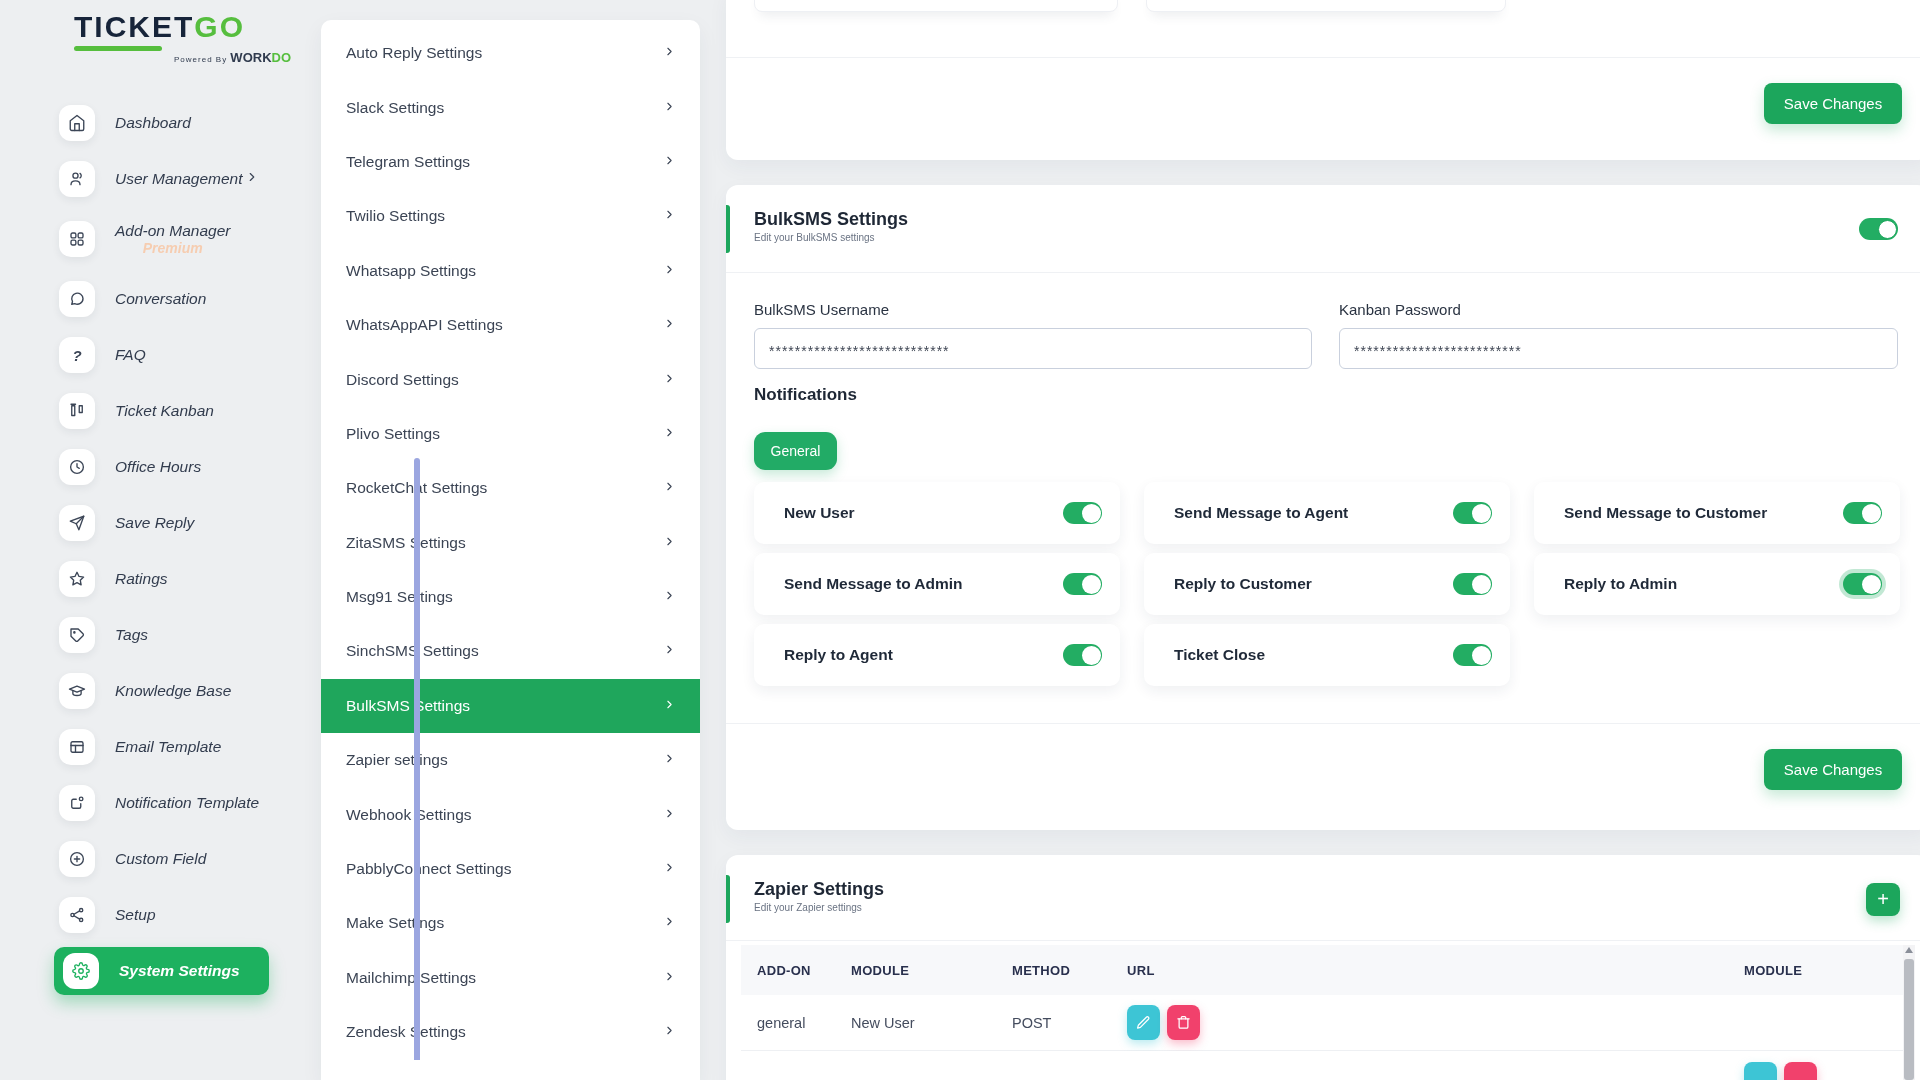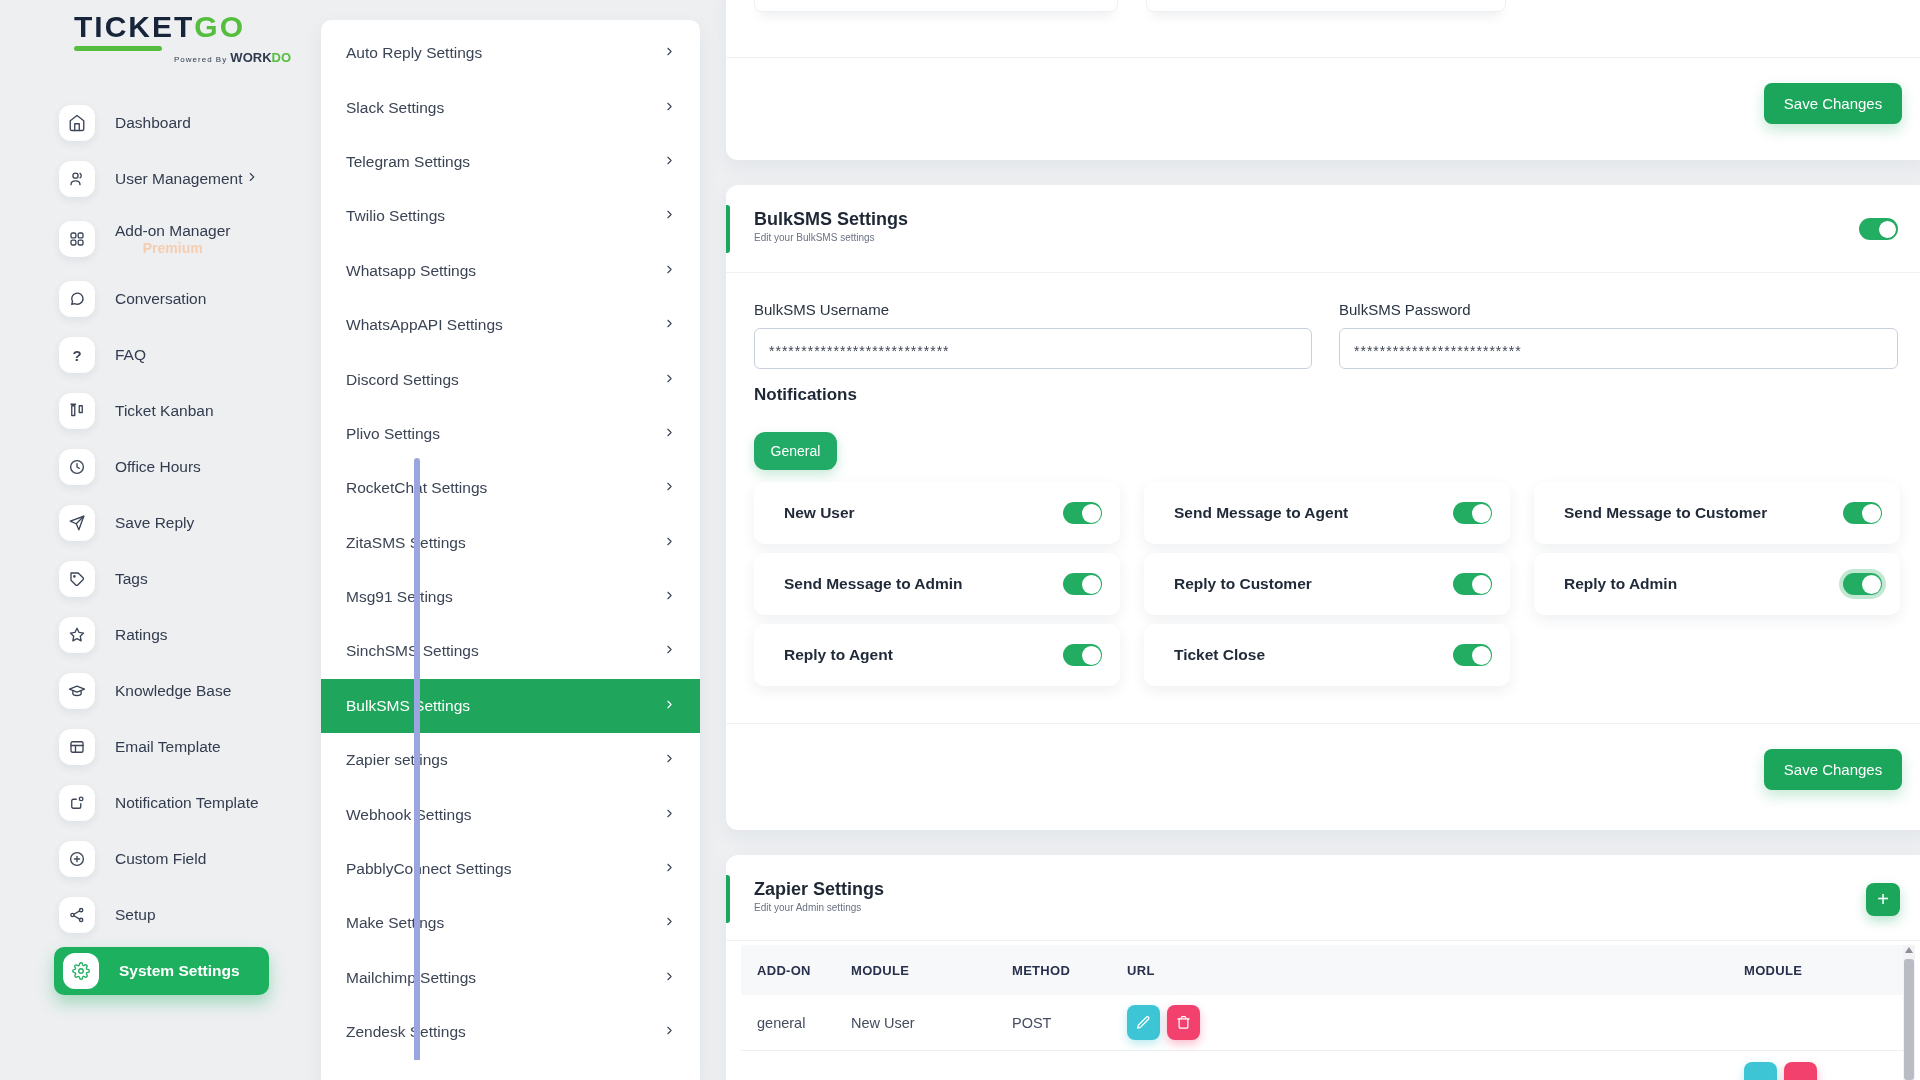--- a/index.html
+++ b/index.html
@@ -10,21 +10,21 @@
   
   .sidebar { position:absolute; left:0; top:0; width:285px; height:1080px; }
   .logo { position:absolute; left:38px; top:10px; width:220px; }
   .logo-text { font-size:30px; font-weight:800; letter-spacing:2px; color:#17243a; }
   .logo-text .accent { color:#56be3e; }
   .logo-underline { margin-top:2px; width:88px; height:5px; border-radius:3px; background:#56be3e; }
   .powered { position:absolute; left:100px; top:40px; font-size:8px; color:#303b4e; letter-spacing:1px; }
   .powered b { font-size:13px; letter-spacing:0; }
   .powered b .accent { color:#56be3e; }
 
-  .nav { position:absolute; left:0; top:95px; width:285px; }
+  .nav { position:absolute; left:0; top:95px; width:285px;font-style:italic; }
   .nav-row { position:relative; height:56px; display:flex; align-items:center; cursor:pointer; }
   .nav-row.tall { height:64px; }
   .icon-box { width:36px; height:36px; margin-left:23px; background:#ffffff; border-radius:12px;
               display:flex; align-items:center; justify-content:center; box-shadow:0 3px 8px rgba(30,40,60,.07); flex:0 0 auto; }
   .icon-box svg { width:18px; height:18px; stroke:#3c4657; fill:none; stroke-width:1.8; stroke-linecap:round; stroke-linejoin:round; }
   .icon-box .qmark { font-size:15px; color:#3c4657; font-weight:600; }
   .nav-label { margin-left:20px; font-size:15.5px; font-weight:500; color:#323c4e; line-height:1.25; }
   .nav-sub { font-size:14px; font-weight:600; color:#f6cdb1; text-align:center; }
   .nav-chevron { position:absolute; right:62px; top:50%; transform:translateY(-50%); }
   .nav-chevron svg { width:14px; height:14px; stroke:#3c4657; fill:none; stroke-width:2; stroke-linecap:round; stroke-linejoin:round; }
@@ -204,34 +204,34 @@
               <line x1="21" y1="3" x2="11" y2="13"></line>
               <polygon points="21 3 14.5 21 11 13 3 9.5 21 3"></polygon>
             </svg>
           </span>
         <span class="nav-label">Save Reply</span>
       </div>
 
       <div class="nav-row">
         <span class="icon-box">
             <svg viewBox="0 0 24 24">
+              <polygon points="12 3 14.7 8.6 20.8 9.4 16.4 13.7 17.5 19.8 12 16.9 6.5 19.8 7.6 13.7 3.2 9.4 9.3 8.6 12 3"></polygon>
+            </svg>
+          </span>
+        <span class="nav-label">Ratings</span>
+      </div>
+
+      <div class="nav-row">
+        <span class="icon-box">
+            <svg viewBox="0 0 24 24">
               <path d="M20 13l-7 7a1.8 1.8 0 0 1-2.6 0L4 13.6V4h9.6L20 10.4a1.8 1.8 0 0 1 0 2.6z"></path>
               <circle cx="8.5" cy="8.5" r=".8"></circle>
             </svg>
           </span>
         <span class="nav-label">Tags</span>
-      </div>
-
-      <div class="nav-row">
-        <span class="icon-box">
-            <svg viewBox="0 0 24 24">
-              <polygon points="12 3 14.7 8.6 20.8 9.4 16.4 13.7 17.5 19.8 12 16.9 6.5 19.8 7.6 13.7 3.2 9.4 9.3 8.6 12 3"></polygon>
-            </svg>
-          </span>
-        <span class="nav-label">Ratings</span>
       </div>
 
       <div class="nav-row">
         <span class="icon-box">
             <svg viewBox="0 0 24 24">
               <path d="M22 9.5 12 5.5 2 9.5l10 4 10-4z"></path>
               <path d="M6.5 11.5v3.8c0 1.4 2.5 2.7 5.5 2.7s5.5-1.3 5.5-2.7v-3.8"></path>
             </svg>
           </span>
         <span class="nav-label">Knowledge Base</span>
@@ -427,21 +427,21 @@
       <div class="accent-bar" style="top:20px;"></div>
       <div class="sec-title" style="top:24px;">BulkSMS Settings</div>
       <div class="sec-sub" style="top:47px;">Edit your BulkSMS settings</div>
       <div class="toggle" style="position:absolute; right:31px; top:33px;">
           <span class="knob" style="border:1px solid #1ca65c;"></span>
         </div>
       <div class="divider" style="top:87px;"></div>
 
       <div class="field-label" style="left:28px; top:116px;">BulkSMS Username</div>
       <div class="field-input" style="left:28px; top:143px; width:558px;">****************************</div>
-      <div class="field-label" style="left:613px; top:116px;">BulkSMS Password</div>
+      <div class="field-label" style="left:613px; top:116px;">Kanban Password</div>
       <div class="field-input" style="left:613px; top:143px; width:559px;">**************************</div>
 
       <div class="notif-heading">Notifications</div>
       <button class="pill-general">General</button>
 
       <div class="toggle-grid">
         <div class="toggle-card">
           <span class="t-label">New User</span>
           <span class="toggle">
               <span class="knob"></span>
@@ -492,21 +492,21 @@
         <div class="toggle-card empty"></div>
       </div>
 
       <div class="divider" style="top:538px;"></div>
       <button class="btn-save" style="right:27px; top:564px;">Save Changes</button>
     </div>
 
     <div class="card card-zap">
       <div class="accent-bar" style="top:20px;"></div>
       <div class="sec-title" style="top:24px;">Zapier Settings</div>
-      <div class="sec-sub" style="top:47px;">Edit your Admin settings</div>
+      <div class="sec-sub" style="top:47px;">Edit your Zapier settings</div>
       <button class="btn-plus">
           <span>+</span>
         </button>
       <div class="divider" style="top:85px;"></div>
 
       <div class="table-wrap">
         <div class="thead">
           <span class="th c-addon">ADD-ON</span>
           <span class="th c-module">MODULE</span>
           <span class="th c-method">METHOD</span>

